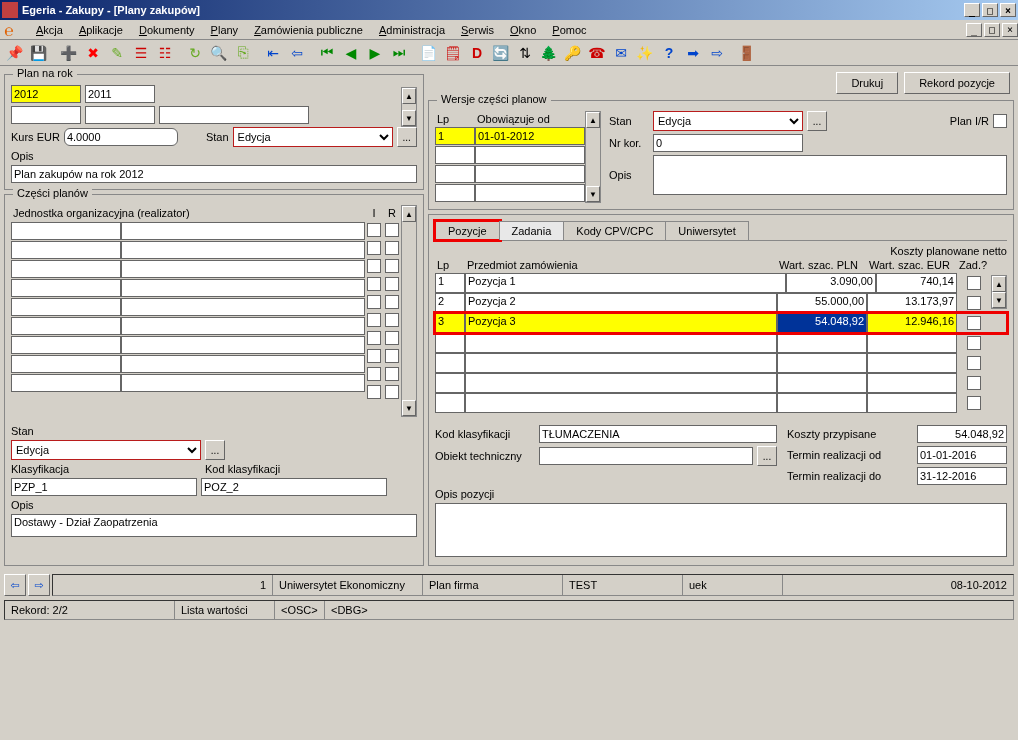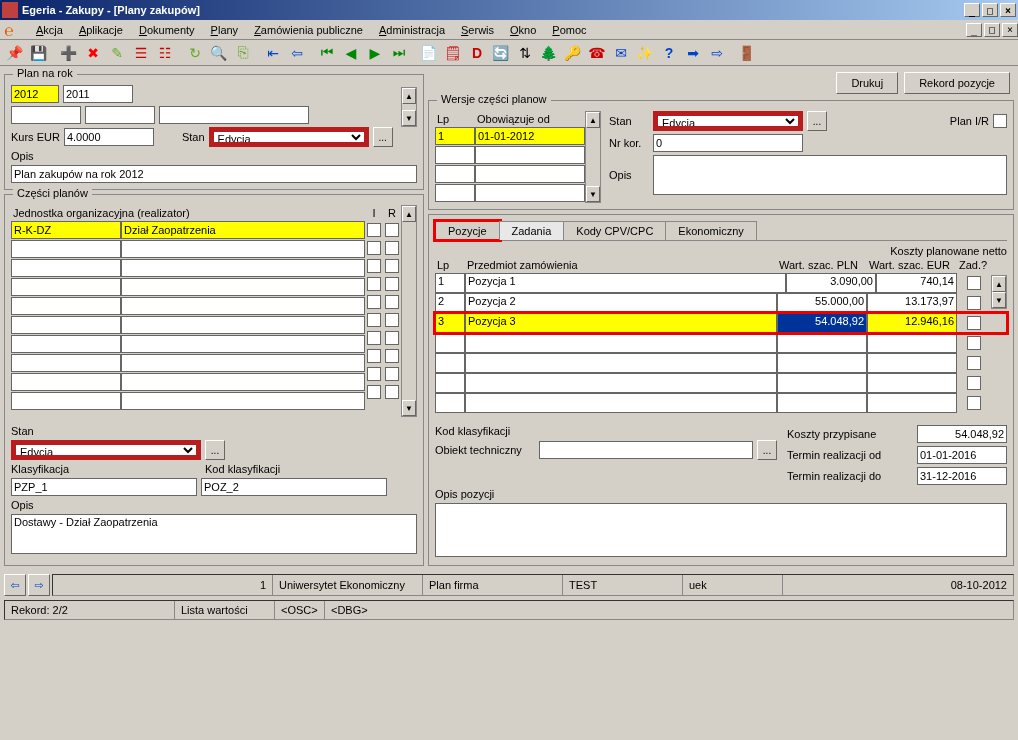--- a/index.html
+++ b/index.html
@@ -17,21 +17,21 @@
 .tb-sep { width: 4px; }
 .content { display: flex; padding: 4px; gap: 4px; }
 .leftcol { width: 420px; display: flex; flex-direction: column; gap: 4px; }
 .rightcol { flex: 1; display: flex; flex-direction: column; gap: 4px; }
 .groupbox { border: 1px solid #888; position: relative; padding: 10px 6px 6px 6px; }
 .groupbox-title { position: absolute; top: -8px; left: 8px; background: #d4d0c8; padding: 0 4px; font-size: 11px; }
 .row { display: flex; align-items: center; gap: 4px; margin-bottom: 3px; }
 .label { font-size: 11px; white-space: nowrap; }
 input.field, .field { border: 1px solid #666; background: #fff; height: 18px; padding: 1px 2px; font-size: 11px; }
 input.yellow, .yellow { background: #ffff00 !important; }
-select.dd { border: 5px solid #b91c1c; background: #fff; height: 20px; font-size: 11px; }
+select.dd { border: 1px solid #b91c1c; background: #fff; height: 20px; font-size: 11px; }
 .smbtn { width: 20px; height: 20px; border: 1px solid #fff; border-right-color: #666; border-bottom-color: #666; background: #d4d0c8; font-size: 10px; cursor: pointer; }
 .btn { height: 22px; padding: 0 14px; border: 1px solid #fff; border-right-color: #666; border-bottom-color: #666; background: #d4d0c8; cursor: pointer; }
 .tbl { display: flex; }
 .tbl-col { display: flex; flex-direction: column; }
 .tbl-hdr { font-size: 11px; padding: 0 2px; height: 16px; display: flex; align-items: center; }
 .chk { width: 14px; height: 14px; border: 1px solid #666; background: #fff; margin: 2px auto; display: block; }
 .tabbar { display: flex; border-bottom: 1px solid #888; }
 .tab { border: 1px solid #888; border-bottom: none; padding: 3px 12px; background: #d4d0c8; margin-right: -1px; cursor: pointer; position: relative; }
 .tab.active { background: #e8e8e8; z-index: 2; }
 .tab.highlight { outline: 3px solid #e00; outline-offset: -1px; }
@@ -119,57 +119,53 @@
   <button class="btn">Rekord pozycje</button>
 </div>
 
 <div class="content" style="margin-top:4px;">
 
   <div class="leftcol">
 
     <div class="groupbox">
       <div class="groupbox-title">Plan na rok</div>
       <div class="row">
-        <input class="field yellow" style="width: 48px;" value="2012">
+        <input class="field yellow" style="width: 70px;" value="2012">
         <input class="field" style="width: 70px;" value="2011">
         <div style="flex:1"></div>
       </div>
       <div class="row">
         <input class="field" style="width: 70px;">
         <input class="field" style="width: 70px;">
         <input class="field" style="width: 150px;">
         <div class="scroll" style="height:40px;position:absolute;right:6px;top:12px;">
           <div class="scroll-btn">▲</div>
           <div class="scroll-track"></div>
           <div class="scroll-btn">▼</div>
         </div>
       </div>
       <div class="row">
         <span class="label">Kurs EUR</span>
-        <input class="field" style="width: 90px;" value="4.0000">
+        <input class="field" style="width: 114px; border-radius: 6px;" value="4.0000">
         <span style="width:20px"></span>
         <span class="label">Stan</span>
         <select class="dd" style="width:160px"><option>Edycja</option></select>
         <button class="smbtn">...</button>
       </div>
       <div class="row">
           <span class="label">Opis</span>
         </div>
       <input class="field" style="width: 100%;" value="Plan zakupów na rok 2012">
     </div>
 
     <div class="groupbox" style="flex:1">
       <div class="groupbox-title">Części planów</div>
       <div class="tbl">
         <div class="tbl-col" style="flex:1">
           <div class="tbl-hdr">Jednostka organizacyjna (realizator)</div>
-          <div style="display:flex">
-              <input class="field yellow" style="width: 110px;" value="R-K-DZ">
-              <input class="field yellow" style="flex: 1 1 0%;" value="Dział Zaopatrzenia">
-            </div>
           <div style="display:flex;margin-top:1px">
               <input class="field" style="width: 110px;">
               <input class="field" style="flex: 1 1 0%;">
             </div>
           <div style="display:flex;margin-top:1px">
               <input class="field" style="width: 110px;">
               <input class="field" style="flex: 1 1 0%;">
             </div>
           <div style="display:flex;margin-top:1px">
               <input class="field" style="width: 110px;">
@@ -243,21 +239,21 @@
         <div style="width:190px"><span class="label">Klasyfikacja</span></div>
         <div><span class="label">Kod klasyfikacji</span></div>
       </div>
       <div class="row">
         <input class="field" style="width: 186px;" value="PZP_1">
         <input class="field" style="width: 186px;" value="POZ_2">
       </div>
       <div class="row">
           <span class="label">Opis</span>
         </div>
-      <textarea class="field" style="width: 100%; height: 40px;">Dostawy - Dział Zaopatrzenia</textarea>
+      <textarea class="field" style="width: 100%; height: 23px;">Dostawy - Dział Zaopatrzenia</textarea>
     </div>
   </div>
 
   <div class="rightcol">
 
     <div class="groupbox" style="margin-top:26px">
       <div class="groupbox-title">Wersje części planow</div>
       <div style="display:flex;gap:8px">
         <div class="tbl">
           <div class="tbl-col" style="width:40px">
@@ -299,21 +295,21 @@
           </div>
         </div>
       </div>
     </div>
 
     <div class="groupbox" style="flex:1">
       <div class="tabbar" style="margin-top:-4px">
         <div class="tab highlight">Pozycje</div>
         <div class="tab active">Zadania</div>
         <div class="tab">Kody CPV/CPC</div>
-        <div class="tab">Ekonomiczny</div>
+        <div class="tab">Uniwersytet</div>
       </div>
       <div style="text-align:right;margin-top:4px"><span class="label">Koszty planowane netto</span></div>
       <div class="pozrow" style="height:16px">
         <div style="width:30px" class="tbl-hdr">Lp</div>
         <div style="flex:1" class="tbl-hdr">Przedmiot zamówienia</div>
         <div style="width:90px;text-align:right" class="tbl-hdr">Wart. szac. PLN</div>
         <div style="width:90px;text-align:right" class="tbl-hdr">Wart. szac. EUR</div>
         <div style="width:34px" class="tbl-hdr">Zad.?</div>
         <div style="width:16px"></div>
       </div>
@@ -390,20 +386,21 @@
       <div style="position:absolute;right:6px;top:60px;" class="scroll">
           <div class="scroll-btn">▲</div>
           <div class="scroll-track" style="height:120px"></div>
           <div class="scroll-btn">▼</div>
         </div>
 
       <div style="display:flex;gap:10px;margin-top:12px">
         <div style="flex:1">
           <div class="row">
             <span class="label" style="width:100px">Kod klasyfikacji</span>
+            <input class="field" style="flex: 1 1 0%;" value="TŁUMACZENIA">
           </div>
           <div class="row">
             <span class="label" style="width:100px">Obiekt techniczny</span>
             <input class="field" style="flex: 1 1 0%;">
             <button class="smbtn">...</button>
           </div>
         </div>
         <div style="width:220px">
           <div class="row">
               <span class="label" style="flex:1">Koszty przypisane</span>

